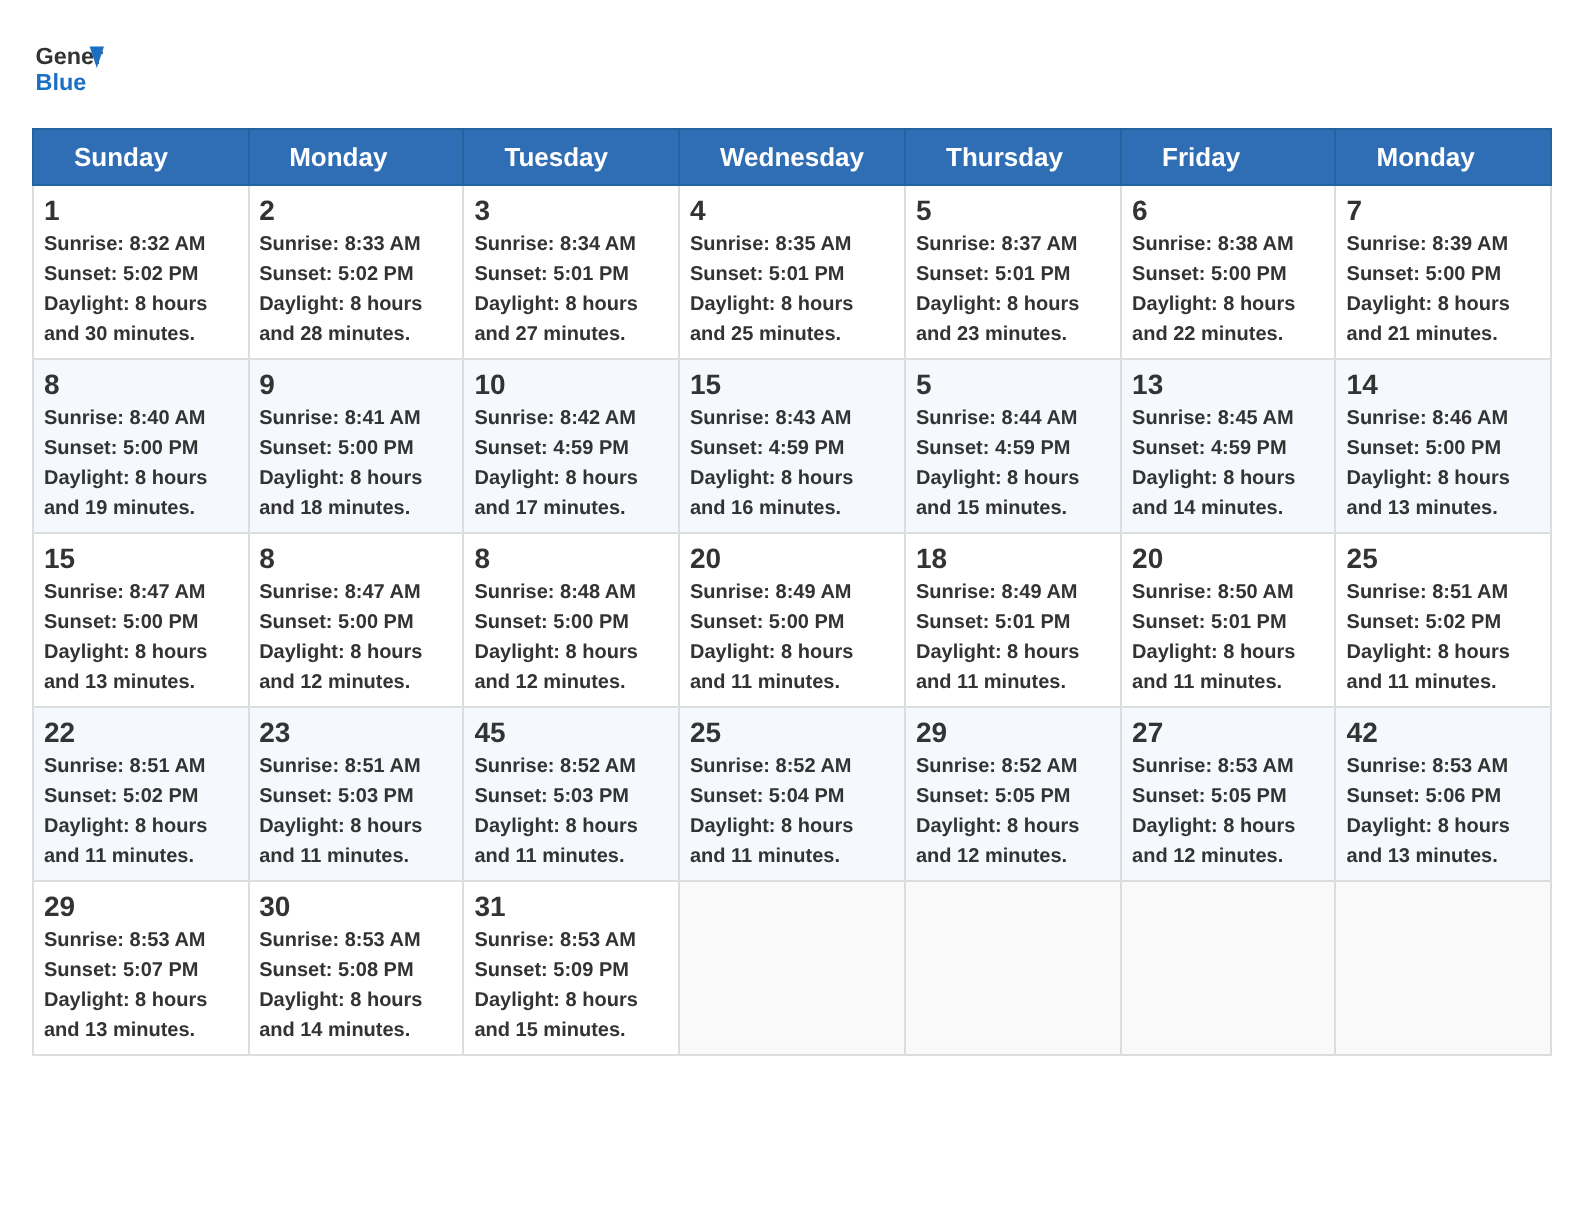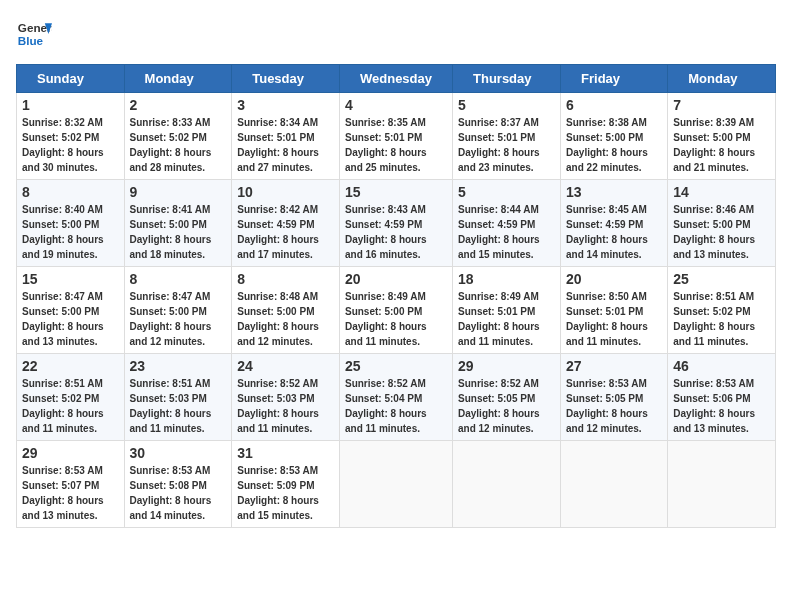--- a/index.html
+++ b/index.html
@@ -206,37 +206,37 @@
       <tr>
         <td>
           <span class="day-number">22</span>
           <div class="day-info">Sunrise: 8:51 AM<br>Sunset: 5:02 PM<br>Daylight: 8 hours and 11 minutes.</div>
         </td>
         <td>
           <span class="day-number">23</span>
           <div class="day-info">Sunrise: 8:51 AM<br>Sunset: 5:03 PM<br>Daylight: 8 hours and 11 minutes.</div>
         </td>
         <td>
-          <span class="day-number">24</span>
+          <span class="day-number">45</span>
           <div class="day-info">Sunrise: 8:52 AM<br>Sunset: 5:03 PM<br>Daylight: 8 hours and 11 minutes.</div>
         </td>
         <td>
           <span class="day-number">25</span>
           <div class="day-info">Sunrise: 8:52 AM<br>Sunset: 5:04 PM<br>Daylight: 8 hours and 11 minutes.</div>
         </td>
         <td>
           <span class="day-number">29</span>
           <div class="day-info">Sunrise: 8:52 AM<br>Sunset: 5:05 PM<br>Daylight: 8 hours and 12 minutes.</div>
         </td>
         <td>
           <span class="day-number">27</span>
           <div class="day-info">Sunrise: 8:53 AM<br>Sunset: 5:05 PM<br>Daylight: 8 hours and 12 minutes.</div>
         </td>
         <td>
-          <span class="day-number">46</span>
+          <span class="day-number">42</span>
           <div class="day-info">Sunrise: 8:53 AM<br>Sunset: 5:06 PM<br>Daylight: 8 hours and 13 minutes.</div>
         </td>
       </tr>
       <tr>
         <td>
           <span class="day-number">29</span>
           <div class="day-info">Sunrise: 8:53 AM<br>Sunset: 5:07 PM<br>Daylight: 8 hours and 13 minutes.</div>
         </td>
         <td>
           <span class="day-number">30</span>

